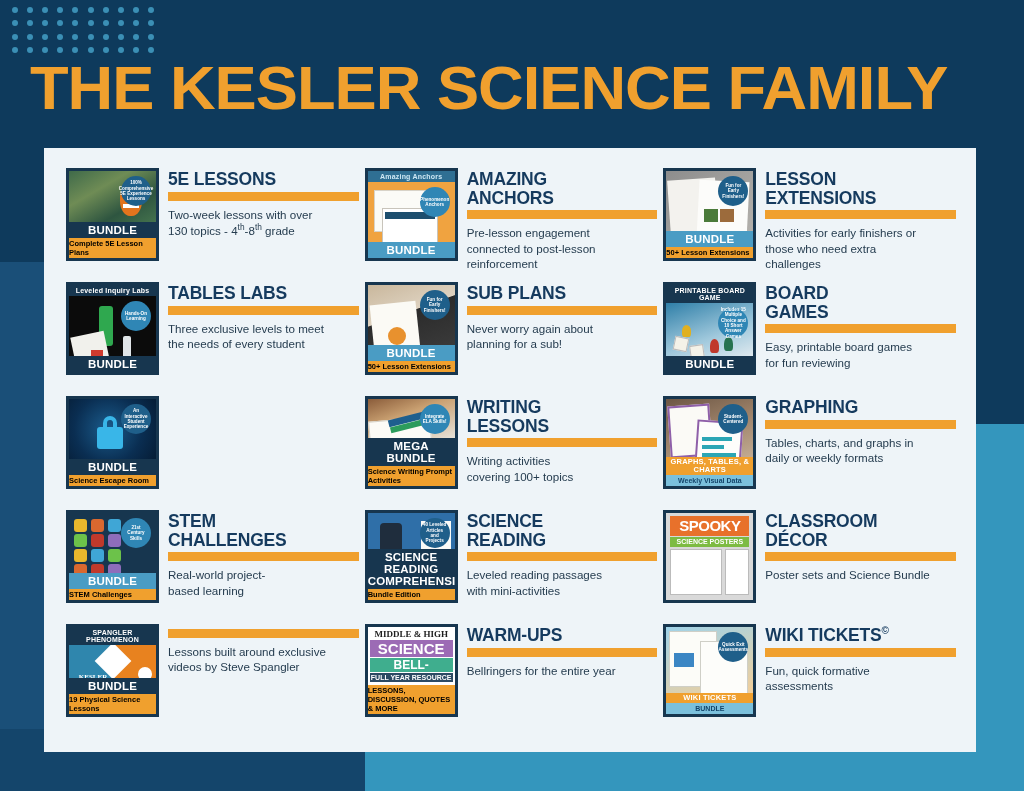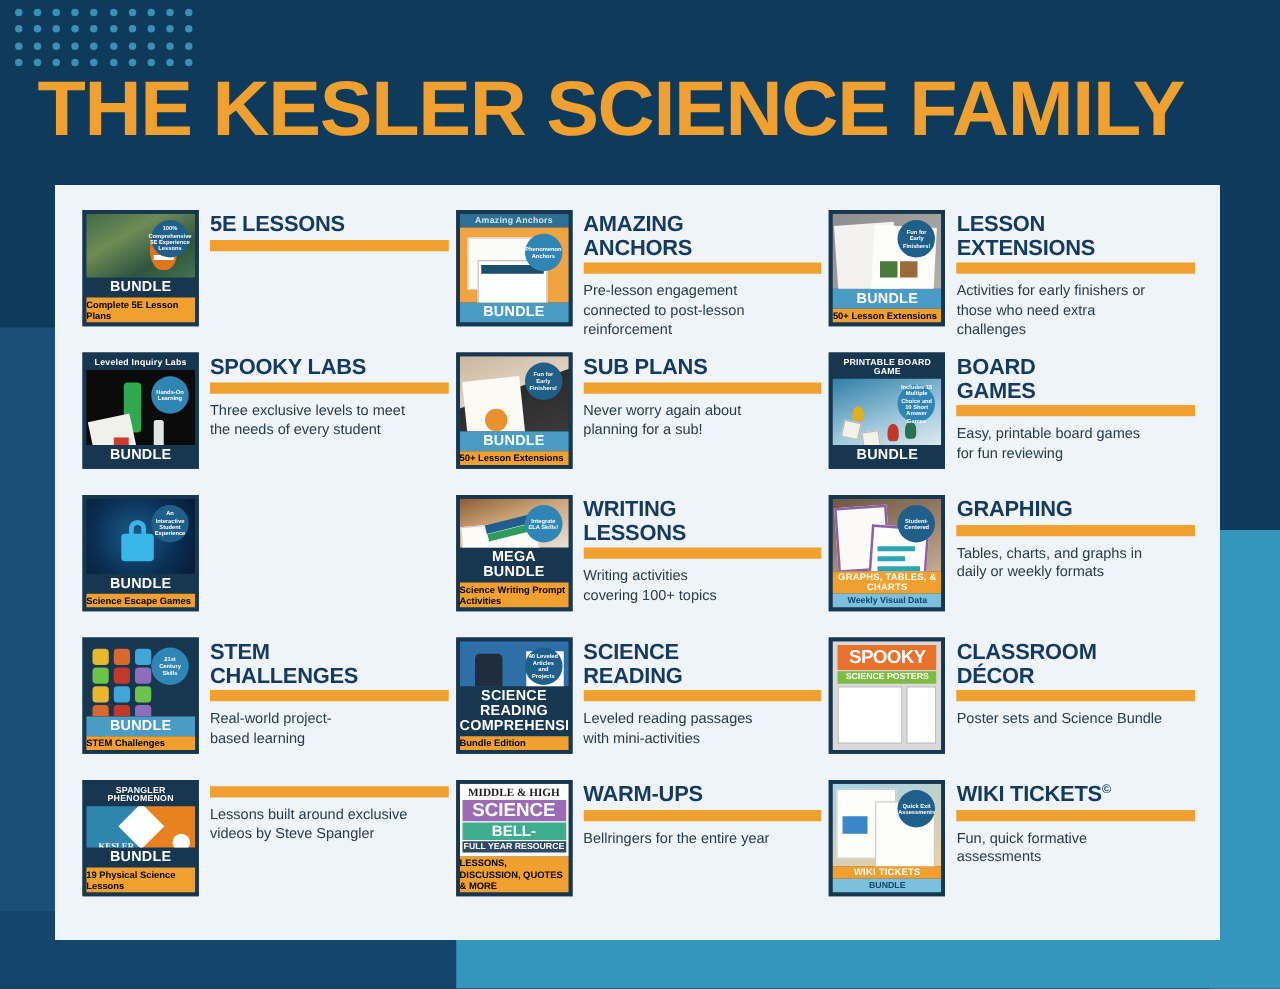--- a/index.html
+++ b/index.html
@@ -201,20 +201,21 @@
               <div style="position:absolute;right:17px;bottom:14px;width:16px;height:4px;background:#fff;"></div>
               <div style="position:absolute;right:17px;bottom:24px;width:16px;height:4px;background:#fff;"></div>
               <div class="badge">100% Comprehensive 5E Experience Lessons</div>
             </div>
             <div class="thumb-cap cap-navy">BUNDLE</div>
             <div class="cap-orange">Complete 5E Lesson Plans</div>
           </div>
           <div class="txt">
             <div class="name">5E LESSONS</div>
             <div class="rule"></div>
+            <div class="desc">Two-week lessons with over<br>130 topics - 4<span class="sup">th</span>-8<span class="sup">th</span> grade</div>
           </div>
         </div>
         <div class="item">
           <div class="thumb">
             <div class="cap-top cap-top-teal">Amazing Anchors</div>
             <div class="thumb-art" style="background: rgb(240, 163, 64);">
               <div style="position:absolute;left:6px;top:8px;width:52px;height:42px;background:#fbfbf7;border:1px solid #d8d3c8;"></div>
               <div style="position:absolute;left:14px;top:26px;width:56px;height:38px;background:#fff;border:1px solid #c8c4bb;"></div>
               <div style="position:absolute;left:17px;top:30px;width:50px;height:7px;background:#1d4e6e;"></div>
               <div class="badge badge-teal">Phenomenon Anchors</div>
@@ -257,21 +258,21 @@
             <div class="thumb-art" style="background: rgb(11, 11, 11);">
               <div style="position:absolute;left:30px;top:10px;width:14px;height:40px;background:#2fa84f;border-radius:3px;"></div>
               <div style="position:absolute;left:4px;top:38px;width:34px;height:30px;background:#f1f1ec;transform:rotate(-12deg);"></div>
               <div style="position:absolute;left:54px;top:40px;width:8px;height:28px;background:#e0e5e8;border-radius:2px;"></div>
               <div style="position:absolute;left:22px;top:54px;width:12px;height:12px;background:#cf3b2e;"></div>
               <div class="badge badge-teal">Hands-On Learning</div>
             </div>
             <div class="thumb-cap cap-navy">BUNDLE</div>
           </div>
           <div class="txt">
-            <div class="name">SPOOKY LABS</div>
+            <div class="name">TABLES LABS</div>
             <div class="rule"></div>
             <div class="desc">Three exclusive levels to meet
 the needs of every student</div>
           </div>
         </div>
         <div class="item">
           <div class="thumb">
             <div class="thumb-art" style="background: linear-gradient(160deg, rgb(201, 183, 156), rgb(222, 210, 192) 45%, rgb(43, 43, 43) 46%, rgb(58, 58, 58));">
               <div style="position:absolute;left:4px;top:18px;width:46px;height:48px;background:#fbfaf5;transform:rotate(-6deg);"></div>
               <div style="position:absolute;left:20px;top:42px;width:18px;height:18px;border-radius:50%;background:#e8912e;"></div>
@@ -309,21 +310,21 @@
           </div>
         </div>
         <div class="item">
           <div class="thumb">
             <div class="thumb-art" style="background: radial-gradient(circle at 45% 50%, rgb(27, 92, 140) 0%, rgb(10, 46, 82) 60%, rgb(6, 29, 54) 100%);">
               <div style="position:absolute;left:28px;top:28px;width:26px;height:22px;background:#39b6e8;border-radius:3px;"></div>
               <div style="position:absolute;left:34px;top:17px;width:14px;height:14px;border:4px solid #39b6e8;border-bottom:none;border-radius:8px 8px 0 0;"></div>
               <div class="badge">An Interactive Student Experience</div>
             </div>
             <div class="thumb-cap cap-navy">BUNDLE</div>
-            <div class="cap-orange">Science Escape Games</div>
+            <div class="cap-orange">Science Escape Room</div>
           </div>
         </div>
         <div class="item">
           <div class="thumb">
             <div class="thumb-art" style="background: linear-gradient(160deg, rgb(138, 92, 58), rgb(201, 160, 113) 40%, rgb(231, 226, 216));">
               <div style="position:absolute;left:2px;top:20px;width:62px;height:46px;background:#fcfbf6;transform:rotate(-5deg);border:1px solid #d6d2c8;"></div>
               <div style="position:absolute;left:20px;top:16px;width:44px;height:7px;background:#1e5f8e;transform:rotate(-14deg);"></div>
               <div style="position:absolute;left:22px;top:23px;width:44px;height:6px;background:#2c9c5c;transform:rotate(-14deg);"></div>
               <div class="badge badge-teal">Integrate ELA Skills!</div>
             </div>

